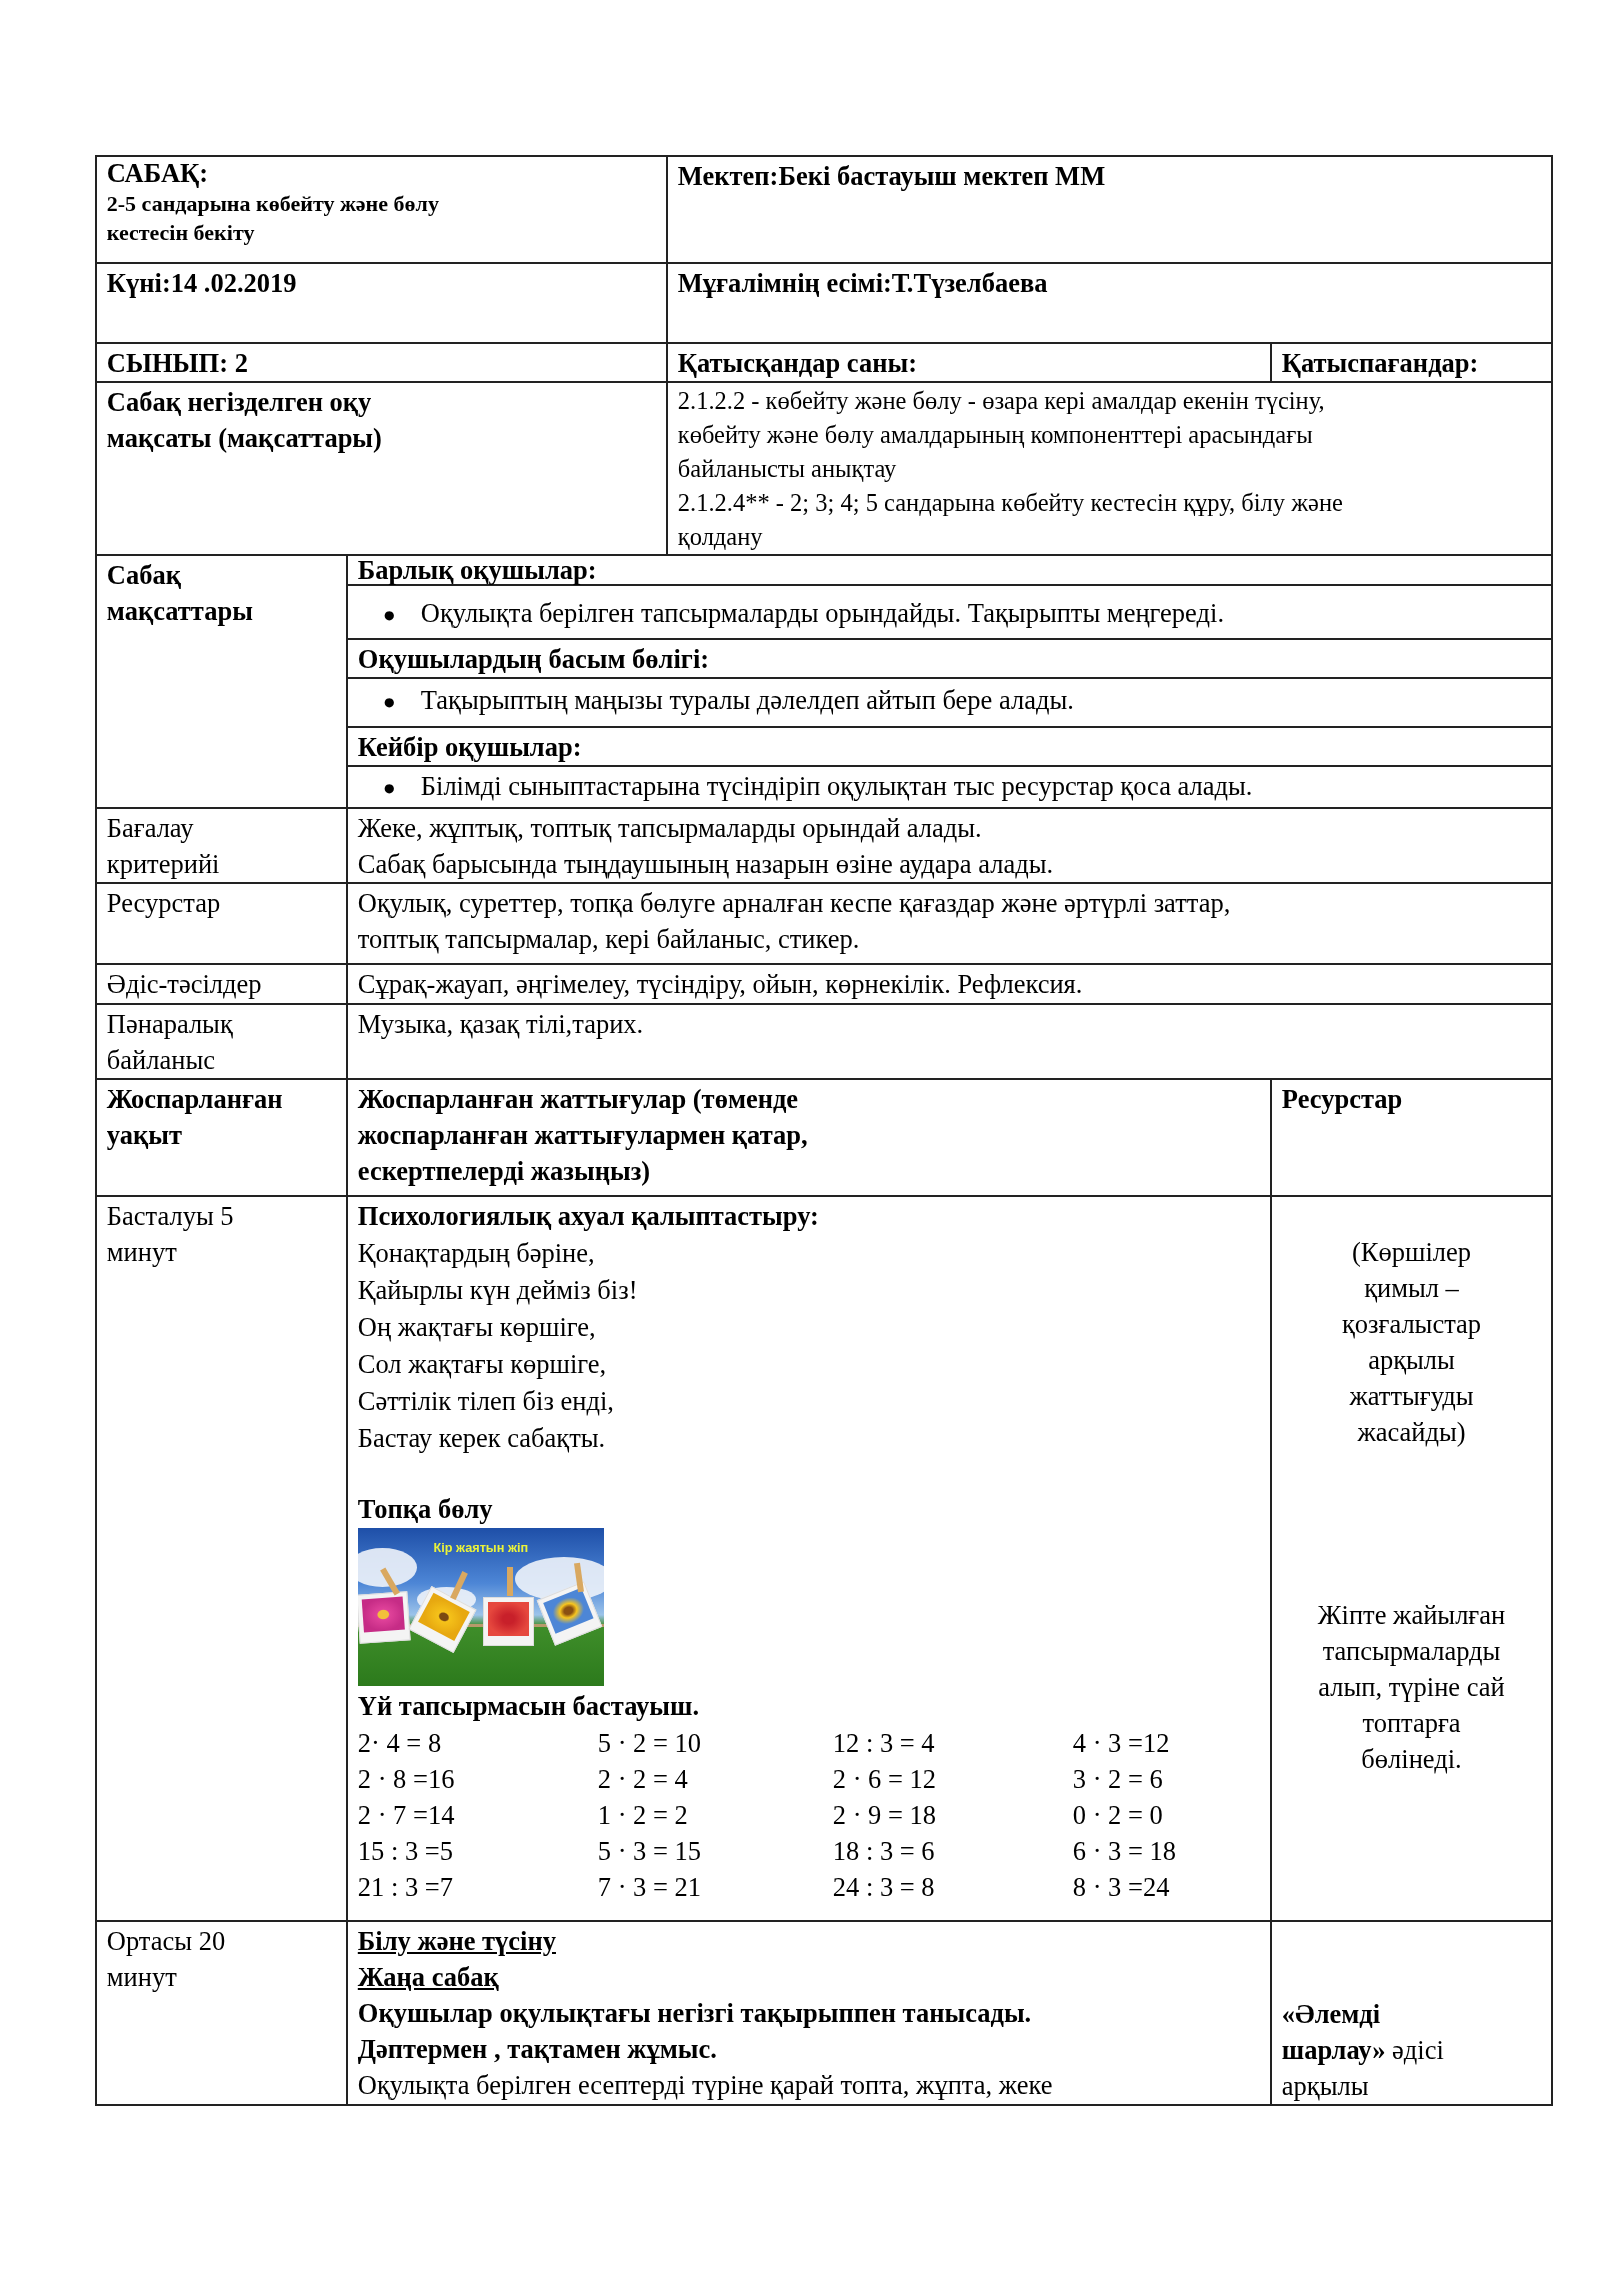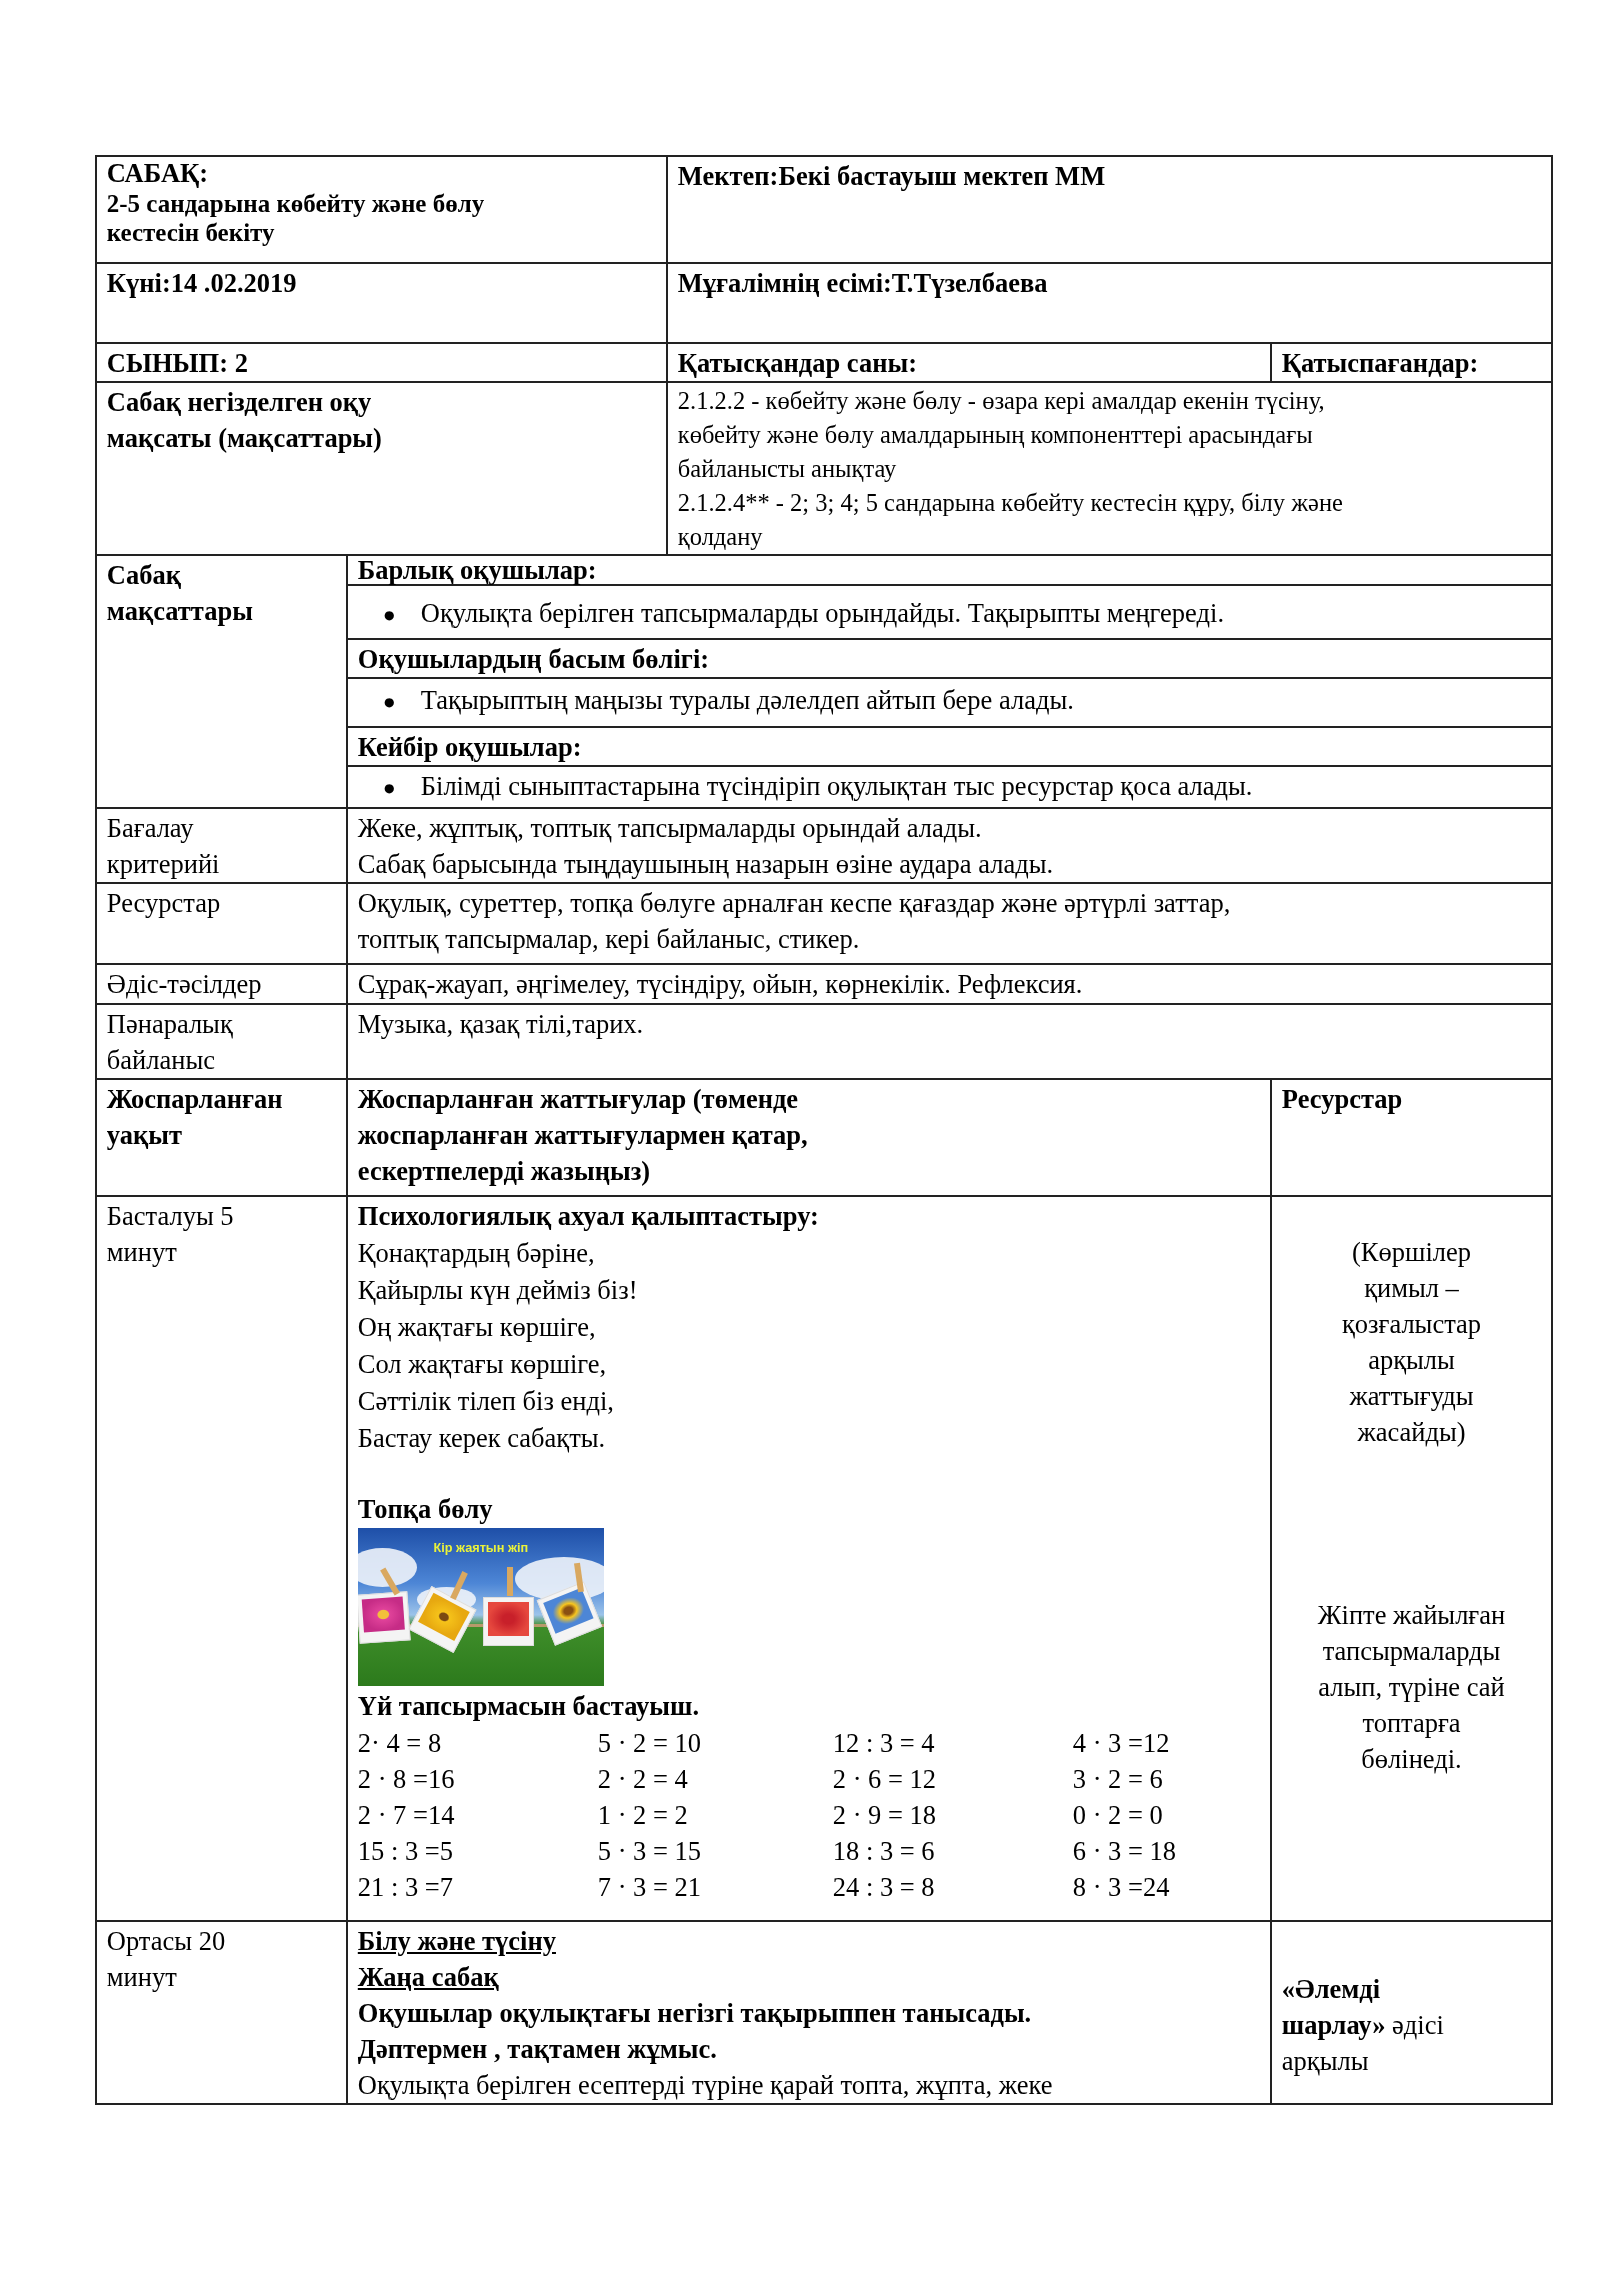--- a/index.html
+++ b/index.html
@@ -33,21 +33,21 @@
         <col style="width:320px">
         <col style="width:551px">
         <col style="width:53px">
         <col style="width:281px">
   </colgroup>
 
   <tbody>
         <tr style="height:107px">
     <td colspan="2" class="b">
       <div style="font-size:26.5px;line-height:31px">САБАҚ:</div>
-      <div class="small" style="line-height:29px;font-size:25px">
+      <div class="small" style="line-height:29px;font-size:22px">
         <span>2-5 сандарына көбейту және бөлу</span><br>
         <span>кестесін бекіту</span>
       </div>
     </td>
     <td colspan="3" class="b">Мектеп:Бекі бастауыш мектеп ММ</td>
   </tr>
   <tr style="height:80px">
     <td colspan="2" class="b">Күні:14 .02.2019</td>
     <td colspan="3" class="b">Мұғалімнің есімі:Т.Түзелбаева</td>
   </tr>
@@ -212,21 +212,21 @@
 
   <tr style="height:140px">
     <td><span>Ортасы   20</span><br><span>минут</span></td>
     <td colspan="3">
       <div class="ital" style="display:inline-block">Білу және түсіну</div><br>
       <div class="ital" style="display:inline-block">Жаңа сабақ</div>
       <div class="b">Оқушылар оқулықтағы негізгі тақырыппен танысады.</div>
       <div class="b">Дәптермен , тақтамен жұмыс.</div>
       <div>Оқулықта берілген есептерді түріне қарай топта, жұпта, жеке</div>
     </td>
-    <td style="padding-top:49px">
+    <td style="padding-top:74px">
       <span class="b">«Әлемді</span><br>
       <span class="b">шарлау»</span><span> әдісі</span><br>
       <span>арқылы</span>
     </td>
   </tr>
 </tbody>
     </table>
 </div>
 
 

